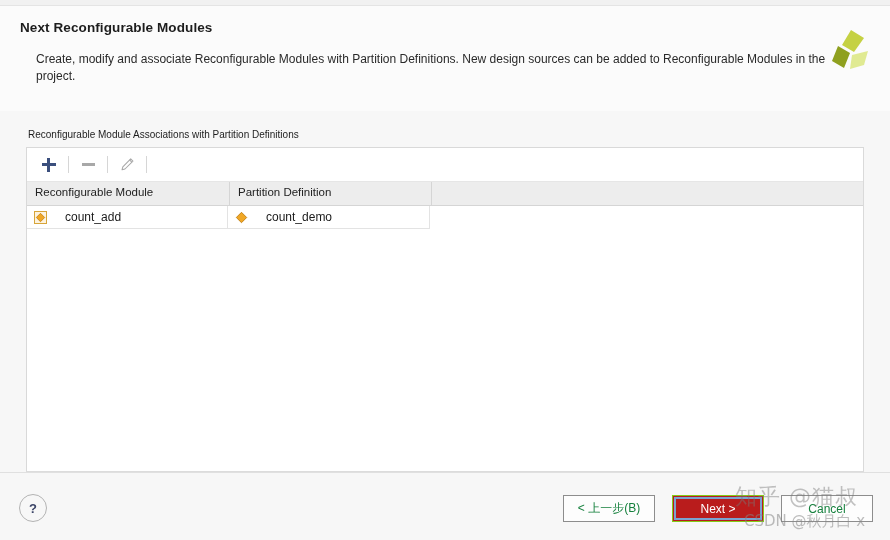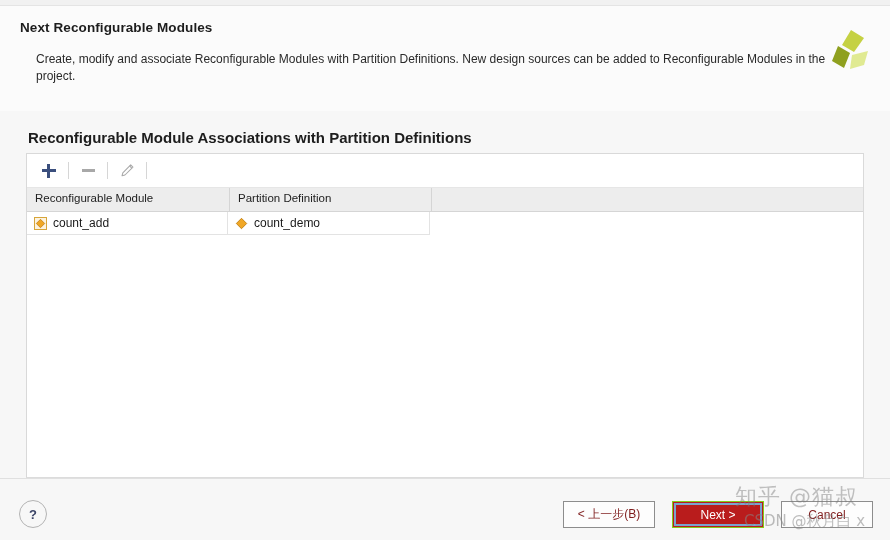--- a/index.html
+++ b/index.html
@@ -64,22 +64,22 @@
   }
   
   .body-area {
     flex: 1 1 auto;
     position: relative;
     background: #f7f7f7;
     padding: 18px 26px 0 26px;
     box-sizing: border-box;
   }
   .section-label {
-    font-size: 15px;
-    font-weight: bold;
+    font-size: 10px;
+    font-weight: normal;
     color: #1d1d1d;
     margin: 0 0 7px 2px;
   }
   .panel {
     background: #ffffff;
     border: 1px solid #d9d9d9;
     border-right-color: #dadada;
     border-bottom-color: #dcdcdc;
     height: 325px;
     box-sizing: border-box;
@@ -172,20 +172,21 @@
   .td {
     box-sizing: border-box;
     border-right: 1px solid #e3e3e3;
     height: 22px;
     display: flex;
     align-items: center;
     padding-left: 7px;
     font-size: 12px;
     color: #1a1a1a;
     white-space: nowrap;
+    gap: 12px;
   }
   .td.c1 { width: 201px; }
   .td.c2 { width: 202px; }
   .cell-ic { flex: none; margin-right: 6px; display: block; }
   
   .footer {
     flex: none;
     height: 72px;
     border-top: 1px solid #e0e0e0;
     background: #f7f7f7;
@@ -218,21 +219,21 @@
     display: flex;
     align-items: center;
   }
   .wbtn {
     height: 27px;
     min-width: 92px;
     background: #fdfdfd;
     border: 1px solid #8d8d8d;
     font-family: "Liberation Sans", sans-serif;
     font-size: 12px;
-    color: #7f1d1d;
+    color: #15803d;
     cursor: pointer;
     padding: 0 12px;
     box-sizing: border-box;
     display: flex;
     align-items: center;
     justify-content: center;
     margin-left: 17px;
   }
   .wbtn.primary {
     background: #b91c1c;

